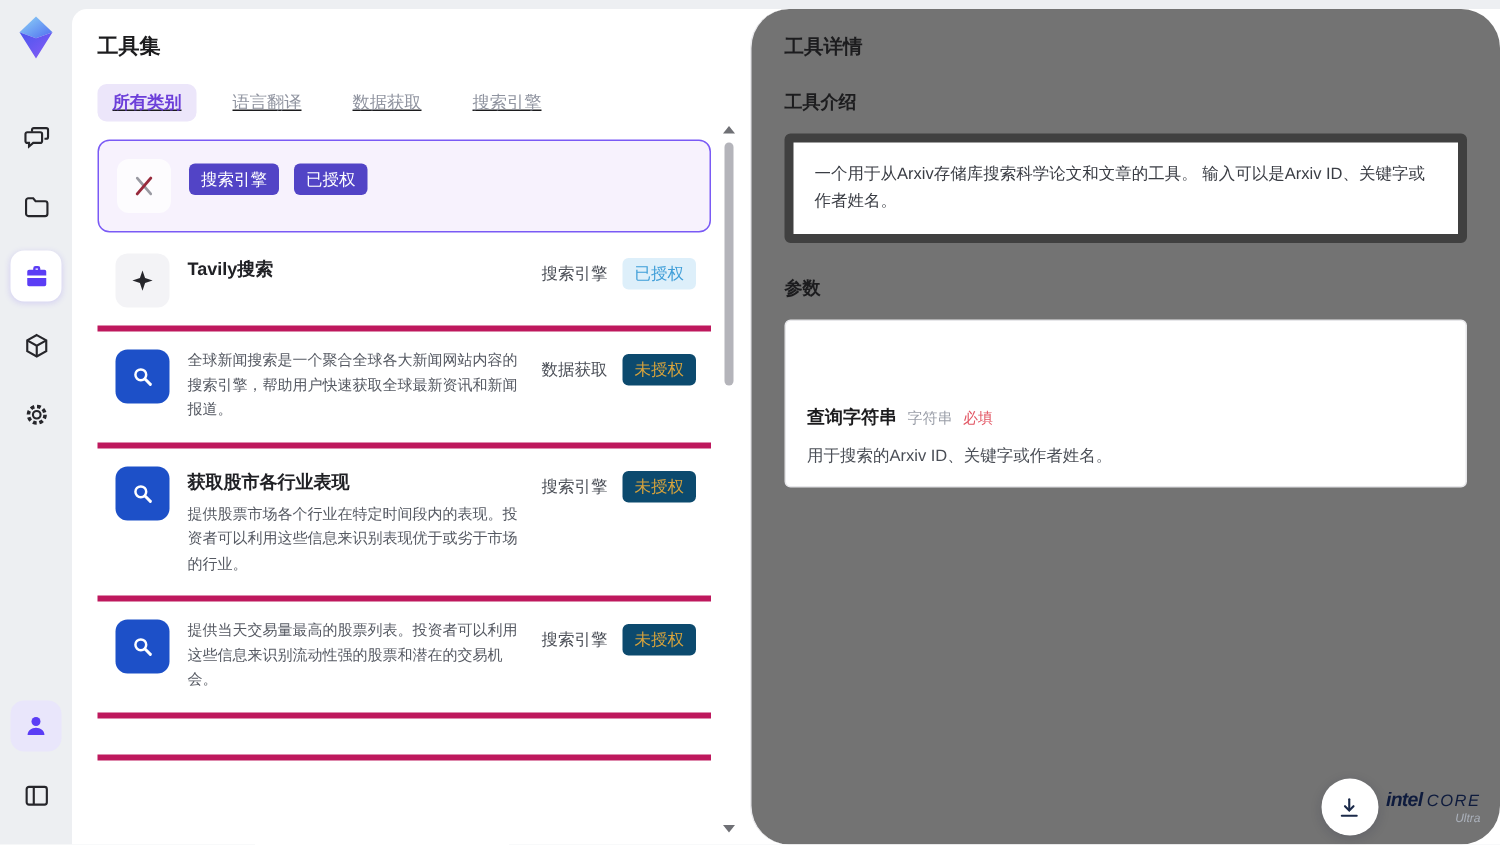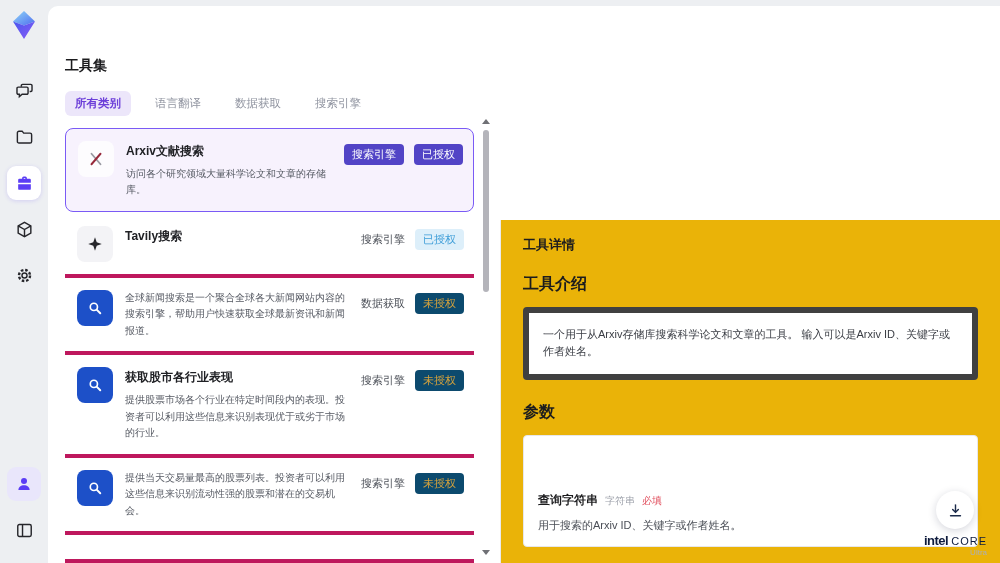--- a/index.html
+++ b/index.html
@@ -10,26 +10,26 @@
 
   
   .rail { width:48px; flex:none; display:flex; flex-direction:column; align-items:center; padding:8px 0 10px; }
   .logo-wrap { margin:2px 0 24px; }
   .rail-btn { width:34px; height:34px; border-radius:9px; display:flex; align-items:center; justify-content:center; margin:6px 0; cursor:pointer; }
   .rail-btn.active { background:#ffffff; box-shadow:0 1px 4px rgba(90,61,245,.18); }
   .rail-btn.user-active { background:#e9e6fb; }
   .rail-spacer { flex:1; }
 
   
-  .surface { flex:1; display:flex; margin-top:6px; background:#ffffff; border-top-left-radius:10px; overflow:hidden;align-items:flex-end; }
+  .surface { flex:1; display:flex; margin-top:6px; background:#ffffff; border-top-left-radius:10px; overflow:hidden; }
 
   
   .tools-panel { width:452px; flex:none; padding:16px 0 0 17px; position:relative; }
   .panel-title { font-size:14px; font-weight:700; margin-bottom:16px; }
-  .tabs { display:flex; align-items:center; gap:14px; margin-bottom:12px; }
+  .tabs { display:flex; align-items:center; gap:14px; margin-bottom:12px;text-decoration:underline; }
   .tab { font-size:11.5px; color:#9094a0; padding:5px 10px; border-radius:6px; cursor:pointer; white-space:nowrap; }
   .tab.active { color:#6c3fd9; background:#ece6fa; font-weight:700; }
 
   .tool-list { padding-right:26px; }
   .card { display:flex; gap:12px; padding:12px 10px 12px 12px; border-bottom:4px solid #be185d; cursor:pointer; }
   .card.selected { border:1px solid #7a5af5; background:#f7f2fd; border-radius:8px; margin-bottom:2px; }
   .tool-icon { width:36px; height:36px; flex:none; border-radius:8px; background:#f3f3f6; display:flex; align-items:center; justify-content:center; }
   .card.selected .tool-icon { background:#fdfcfe; }
   .tool-icon.blue { background:#1d50c8; }
   .tool-body { flex:1; min-width:0; }
@@ -43,33 +43,33 @@
   .badge.no { background:#0c4a6e; color:#d5a23c; }
 
   
   .vscroll { position:absolute; top:78px; bottom:8px; right:9px; width:10px; display:flex; flex-direction:column; align-items:center; }
   .scroll-arrow { width:0; height:0; border-left:4px solid transparent; border-right:4px solid transparent; }
   .scroll-arrow.up { border-bottom:5px solid #6f7075; }
   .scroll-arrow.down { border-top:5px solid #6f7075; margin-top:auto; }
   .scroll-thumb { width:6px; height:162px; background:#b4b4ba; border-radius:3px; margin-top:6px; }
 
   
-  .detail-panel { flex:1; background:#eab308; border-left:1px solid #ebebee; padding:16px 22px; }
+  .detail-panel { flex:1; background:#737373; border-left:1px solid #ebebee; padding:16px 22px;border-radius:26px; }
   .detail-title { font-size:13px; font-weight:700; margin-bottom:20px; }
-  .section-title { font-size:16px; font-weight:700; margin:0 0 12px; }
+  .section-title { font-size:12px; font-weight:700; margin:0 0 12px; }
   .info-box { background:#ffffff; border:6px solid #404040; border-radius:4px; padding:13px 14px; font-size:11px; color:#3a3d44; line-height:1.6; margin-bottom:22px; }
   .param-box { background:#ffffff; border:1px solid #e7e7ea; border-radius:4px; padding:13px 14px; }
   .param-head { display:flex; align-items:baseline; gap:7px; margin-bottom:9px; }
   .param-name { font-size:12px; font-weight:700;margin-top:43px; }
   .param-type { font-size:10px; color:#9a9ea8; }
   .param-required { font-size:10px; color:#e25563; }
   .param-desc { font-size:11px; color:#4a4e56; }
 
   
-  .corner { position:absolute; right:13px; bottom:6px; display:flex; flex-direction:column; align-items:center; gap:5px; }
+  .corner { position:absolute; right:13px; bottom:6px; display:flex; flex-direction:row; align-items:center; gap:5px;font-style:italic; }
   .fab { width:38px; height:38px; border-radius:50%; background:#ffffff; box-shadow:0 2px 8px rgba(20,30,60,.18); display:flex; align-items:center; justify-content:center; cursor:pointer; }
   .intel-logo { display:flex; flex-direction:column; align-items:flex-end; line-height:1; }
   .intel-row { display:flex; align-items:baseline; gap:3px; color:#0e1b3d; }
   .intel-word { font-size:13px; font-weight:700; letter-spacing:-0.5px; }
   .core-word { font-size:11px; font-weight:400; letter-spacing:1px; }
   .ultra-word { font-size:8px; color:#aab0ba; margin-top:2px;text-align:center; }
 </style>
 </head>
 <body>
 
@@ -158,24 +158,20 @@
 
       <div class="tool-list">
 
         <article class="card selected">
           <div class="tool-icon">
             <svg width="18" height="18" viewBox="0 0 24 24" fill="none" stroke-linecap="round">
               <path d="M6 5l12 14" stroke="#9a9aa2" stroke-width="2.4"></path>
               <path d="M18 5L6 19" stroke="#97293b" stroke-width="2.6"></path>
             </svg>
           </div>
-          <div class="tool-body">
-            <div class="tool-name">Arxiv文献搜索</div>
-            <div class="tool-desc">访问各个研究领域大量科学论文和文章的存储库。</div>
-          </div>
           <div class="tool-meta">
             <span class="badge solid">搜索引擎</span>
             <span class="badge solid">已授权</span>
           </div>
         </article>
 
         <article class="card">
           <div class="tool-icon">
             <svg width="18" height="18" viewBox="0 0 24 24" fill="#26262b">
               <path d="M12 3l2.3 6.7L21 12l-6.7 2.3L12 21l-2.3-6.7L3 12l6.7-2.3z"></path>

